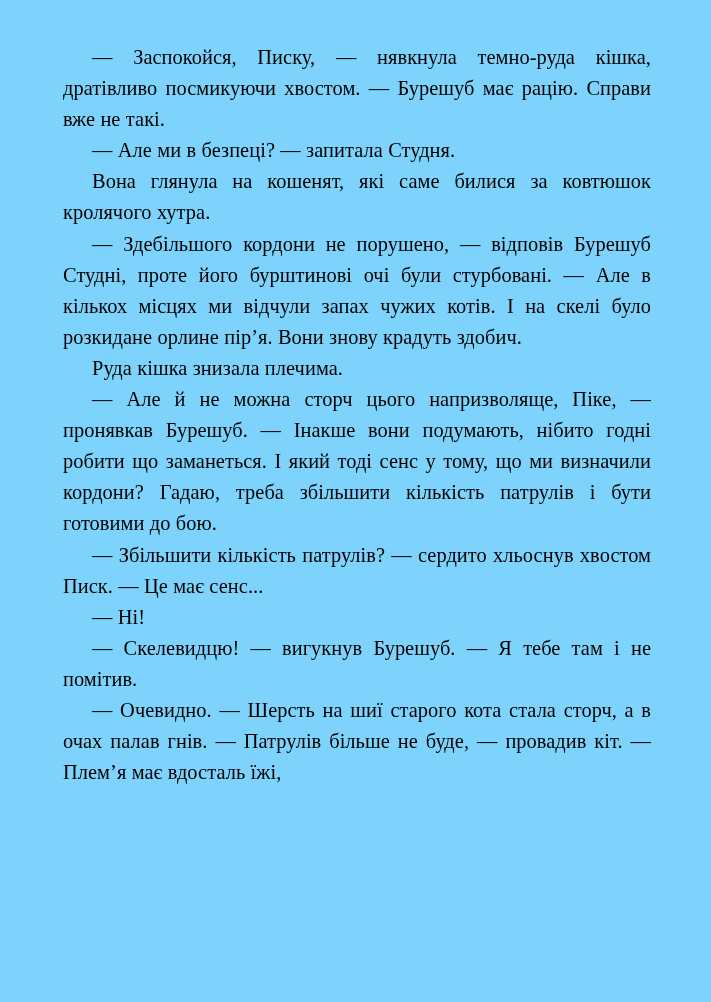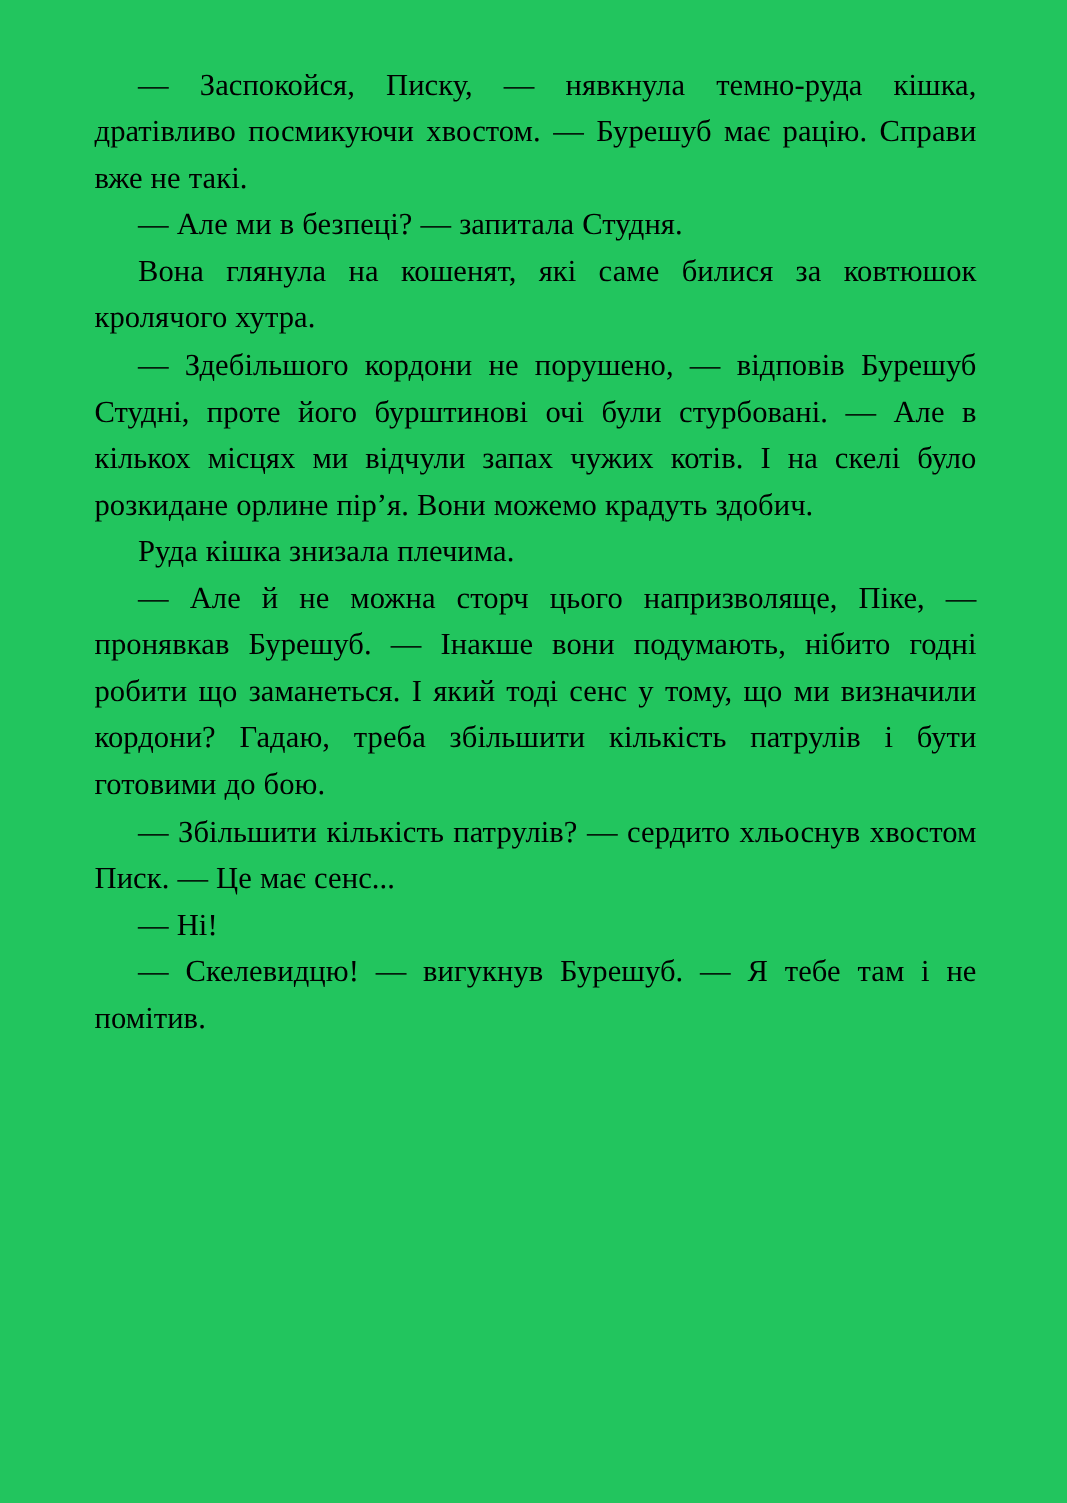--- a/index.html
+++ b/index.html
@@ -12,21 +12,21 @@
     width: 711px;
     height: 1002px;
     overflow: hidden;
     font-family: "Liberation Serif", "DejaVu Serif", serif;
     color: #000000;
   }
   .page {
     position: relative;
     width: 711px;
     height: 1002px;
-    background: #22c55e;
+    background: #7dd3fc;
     box-sizing: border-box;
   }
   .text-block {
     position: absolute;
     left: 63px;
     top: 42px;
     width: 588px;
   }
   p.para {
     margin: 0;
@@ -46,20 +46,21 @@
   }
 </style>
 </head>
 <body>
 
 <div class="page">
   <div class="text-block">
     <p class="para">— Заспокойся, Писку, — нявкнула темно-руда кішка, дратівливо посмикуючи хвостом. — Бурешуб має рацію. Справи вже не такі.</p>
     <p class="para">— Але ми в безпеці? — запитала Студня.</p>
     <p class="para">Вона глянула на кошенят, які саме билися за ковтюшок кролячого хутра.</p>
-    <p class="para">— Здебільшого кордони не порушено, — відповів Бурешуб Студні, проте його бурштинові очі були стурбовані. — Але в кількох місцях ми відчули запах чужих котів. І на скелі було розкидане орлине пір’я. Вони можемо крадуть здобич.</p>
+    <p class="para">— Здебільшого кордони не порушено, — відповів Бурешуб Студні, проте його бурштинові очі були стурбовані. — Але в кількох місцях ми відчули запах чужих котів. І на скелі було розкидане орлине пір’я. Вони знову крадуть здобич.</p>
     <p class="para">Руда кішка знизала плечима.</p>
     <p class="para">— Але й не можна сторч цього напризволяще, Піке, — пронявкав Бурешуб. — Інакше вони подумають, нібито годні робити що заманеться. І який тоді сенс у тому, що ми визначили кордони? Гадаю, треба збільшити кількість патрулів і бути готовими до бою.</p>
     <p class="para">— Збільшити кількість патрулів? — сердито хльоснув хвостом Писк. — Це має сенс...</p>
     <p class="para">— Ні!</p>
     <p class="para">— Скелевидцю! — вигукнув Бурешуб. — Я тебе там і не помітив.</p>
+    <p class="para">— Очевидно. — Шерсть на шиї старого кота стала сторч, а в очах палав гнів. — Патрулів більше не буде, — провадив кіт. — Плем’я має вдосталь їжі,</p>
   </div>
 </div>
 
 </body></html>

